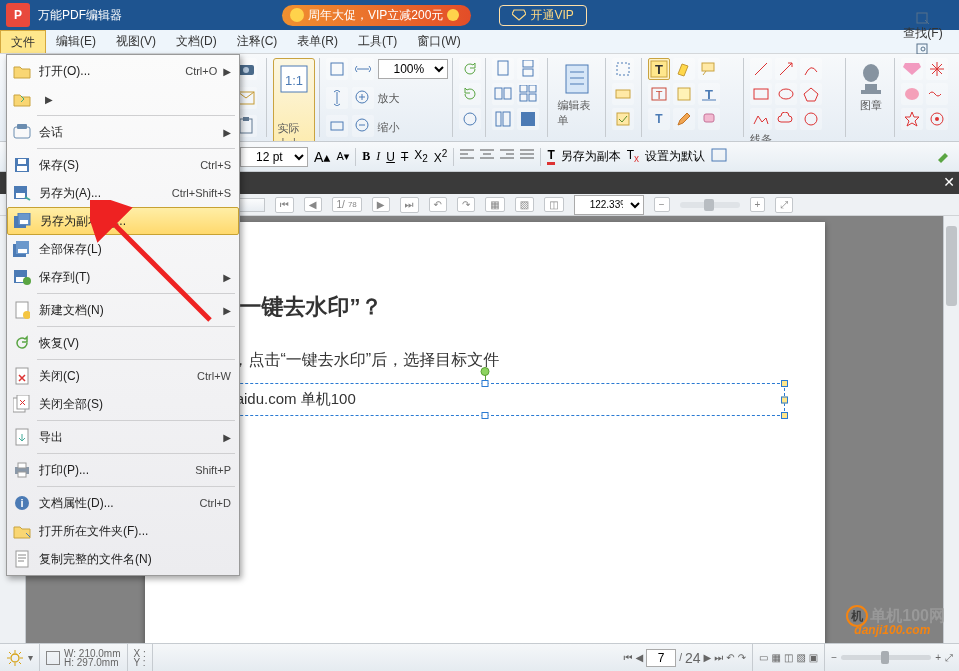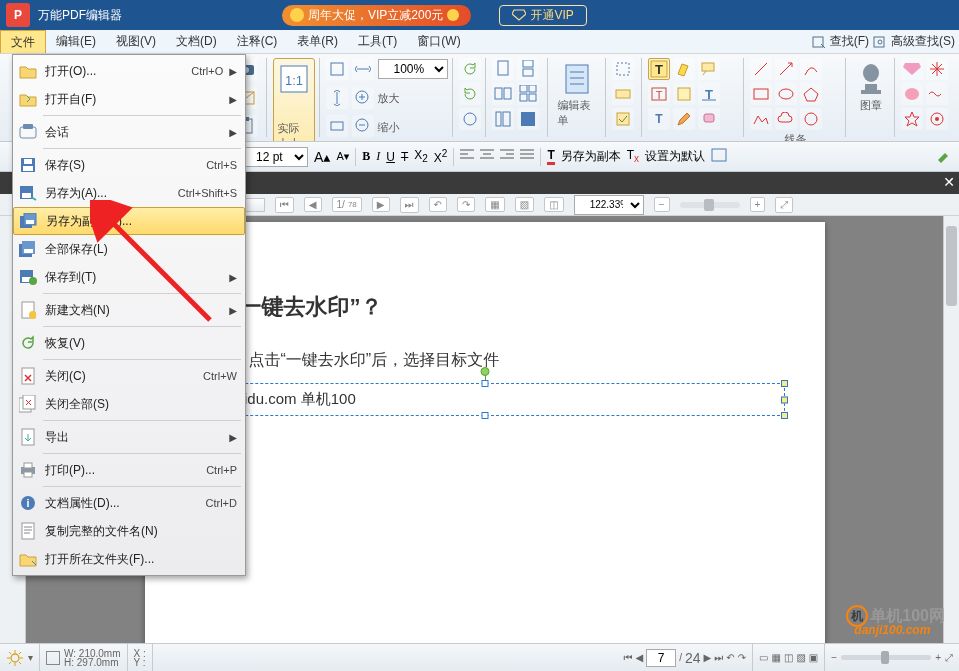--- a/index.html
+++ b/index.html
@@ -17,21 +17,21 @@
     .user-area { margin-left: auto; display: flex; align-items: center; }
     .avatar { width: 22px; height: 22px; border-radius: 50%; background: linear-gradient(#ffe3d6,#f9a884); border: 1px solid #fff; margin-right: 8px; }
     .user-area span { margin-right: 18px; }
     .win-controls { display: flex; align-items: center; }
     .win-controls > div { width: 34px; display: flex; justify-content: center; align-items: center; height: 30px; }
     
     
     .menu-bar { background: #eef5fb; height: 24px; display: flex; align-items: center; font-size: 12px; color: #333; border-bottom: 1px solid #d4d7da; }
     .menu-bar .menu-item { padding: 0 10px; height: 100%; display: flex; align-items: center; }
     .menu-bar .menu-item.active { background: #ffe78c; border: 1px solid #d4a83e; border-bottom: none; }
-    .menu-bar .right-links { margin-left: auto; display: flex; align-items: center; }
+    .menu-bar .right-links { margin-left: auto; display: flex; align-items: center; flex-direction: column; }
     .menu-bar .right-links span { margin: 0 4px; }
     
     
     .ribbon { background: linear-gradient(#f7f9fb,#e6edf4); height: 88px; border-bottom: 1px solid #c6cbd0; display: flex; align-items: stretch; position: relative; }
     .ribbon-left { width: 240px; }
     .ribbon-area { display: flex; padding: 4px 2px; gap: 2px; overflow: hidden; }
     .tool-group { border-right: 1px solid #c6cbd0; padding: 0 4px; display: flex; flex-direction: column; justify-content: space-between; }
     .tool-grid { display: flex; flex-wrap: wrap; gap: 3px; align-content: flex-start; }
     .ticon { width: 22px; height: 22px; border: 1px solid transparent; display: flex; align-items: center; justify-content: center; background: rgba(255,255,255,0.3); border-radius: 2px; }
     .ticon.selected { background:#fff3c9; border-color:#c9a340; }
@@ -63,21 +63,21 @@
     .rot-line{position:absolute;width:1px;height:10px;background:#5a9f33;top:-10px;left:50%;}
     .doc-vscroll { width: 16px; background: #eef1f4; border-left: 1px solid #c6cbd0; position: relative; }
     .vscroll-thumb { position: absolute; top: 10px; left: 2px; right: 2px; height: 80px; background: #c0c4c8; border-radius: 3px; }
     
     
     .status-bar { position: absolute; bottom: 0; left: 0; right: 0; height: 28px; background: linear-gradient(#f5f7f9,#e5ebf0); border-top: 1px solid #c6cbd0; display: flex; align-items: center; font-size: 10px; color: #666; }
     .status-bar .seg { border-right: 1px solid #c6cbd0; padding: 0 6px; height: 100%; display: flex; align-items: center; gap: 4px; }
     .gear-icon { width: 18px; height: 18px; display:inline-block;}
     
     
-    .file-menu { position: absolute; top: 54px; left: 12px; width: 234px; background: linear-gradient(#fbfbfb,#ececef); border: 1px solid #9a9a9a; box-shadow: 2px 3px 6px rgba(0,0,0,0.35); z-index: 100; font-size: 12px; padding: 2px 0; }
+    .file-menu { position: absolute; top: 54px; left: 6px; width: 234px; background: linear-gradient(#fbfbfb,#ececef); border: 1px solid #9a9a9a; box-shadow: 2px 3px 6px rgba(0,0,0,0.35); z-index: 100; font-size: 12px; padding: 2px 0; }
     .file-menu .fm-item { display: flex; align-items: center; height: 28px; padding: 0 8px 0 4px; position: relative; }
     .file-menu .fm-item.highlight { background: linear-gradient(#ffeea6,#ffd96d); border: 1px solid #c7a233; border-radius: 2px; }
     .file-menu .fm-icon { width: 22px; height: 20px; margin-right: 6px; display: flex; align-items: center; justify-content: center; }
     .file-menu .fm-label { flex: 1; color: #222; }
     .file-menu .fm-shortcut { color: #444; font-size: 11px; margin-left: 4px; }
     .file-menu .fm-arrow { color: #444; font-size: 10px; margin-left: 6px; }
     .file-menu hr { border: none; border-top: 1px solid #cfcfd1; margin: 2px 4px 2px 30px; }
     
     
     .red-arrow { position: absolute; top: 200px; left: 90px; z-index: 200; pointer-events: none; }
@@ -391,21 +391,21 @@
             <svg width="18" height="14">
               <path d="M4 10a3 3 0 0 1 0-6 4 4 0 0 1 8 0 3 3 0 0 1 0 6z" fill="none" stroke="#d33"></path>
             </svg>
           </div>
         <div class="ticon">
             <svg width="18" height="18">
               <circle cx="9" cy="9" r="6" fill="none" stroke="#d33"></circle>
             </svg>
           </div>
       </div>
-      <span class="tool-label" style="text-align:center">线条</span>
+      <span class="tool-label" style="">线条</span>
     </div>
     <div class="tool-group" style="width:50px">
       <div class="tool-btn-large">
         <svg width="30" height="34">
             <ellipse cx="15" cy="11" rx="8" ry="9" fill="#8693a0"></ellipse>
             <rect x="9" y="22" width="12" height="6" fill="#8693a0"></rect>
             <rect x="5" y="28" width="20" height="4" fill="#8693a0"></rect>
           </svg>
         <span class="tool-label">图章</span>
       </div>
@@ -614,21 +614,20 @@
       <span class="fm-shortcut">Ctrl+O</span>
       <span class="fm-arrow">▶</span>
     </div>
     <div class="fm-item">
       <span class="fm-icon">
         <svg width="18" height="15">
           <path d="M1 3h6l2 2h8v9H1z" fill="#f9d673" stroke="#c9a340"></path>
           <path d="M8 10l3-3-3-3" stroke="#4a7" fill="none"></path>
         </svg>
       </span>
-      <span class="fm-label">打开自(F)</span>
       <span class="fm-arrow">▶</span>
     </div>
     <hr>
     <div class="fm-item">
       <span class="fm-icon">
         <svg width="18" height="16">
           <rect x="1" y="3" width="16" height="11" rx="2" fill="none" stroke="#6b8db0"></rect>
           <rect x="4" y="0" width="10" height="5" rx="1" fill="#6b8db0"></rect>
         </svg>
       </span>
@@ -744,50 +743,50 @@
     <hr>
     <div class="fm-item">
       <span class="fm-icon">
         <svg width="18" height="16">
           <rect x="2" y="5" width="14" height="7" fill="#8a98a8"></rect>
           <rect x="5" y="1" width="8" height="5" fill="#fff" stroke="#999"></rect>
           <rect x="5" y="10" width="8" height="5" fill="#fff" stroke="#999"></rect>
         </svg>
       </span>
       <span class="fm-label">打印(P)...</span>
-      <span class="fm-shortcut">Ctrl+P</span>
+      <span class="fm-shortcut">Shift+P</span>
     </div>
     <hr>
     <div class="fm-item">
       <span class="fm-icon">
         <svg width="16" height="16">
           <circle cx="8" cy="8" r="7" fill="#4c7bb5"></circle>
           <text x="8" y="12" font-size="11" fill="#fff" text-anchor="middle" font-weight="bold">i</text>
         </svg>
       </span>
       <span class="fm-label">文档属性(D)...</span>
       <span class="fm-shortcut">Ctrl+D</span>
     </div>
     <div class="fm-item">
       <span class="fm-icon">
+        <svg width="18" height="15">
+          <path d="M1 3h6l2 2h8v9H1z" fill="#f9d673" stroke="#c9a340"></path>
+          <path d="M13 9l4 4" stroke="#4c7bb5"></path>
+        </svg>
+      </span>
+      <span class="fm-label">打开所在文件夹(F)...</span>
+    </div>
+    <div class="fm-item">
+      <span class="fm-icon">
         <svg width="16" height="18">
           <rect x="2" y="1" width="12" height="16" fill="#fff" stroke="#999"></rect>
           <path d="M4 5h8M4 8h8M4 11h6" stroke="#888"></path>
         </svg>
       </span>
       <span class="fm-label">复制完整的文件名(N)</span>
-    </div>
-    <div class="fm-item">
-      <span class="fm-icon">
-        <svg width="18" height="15">
-          <path d="M1 3h6l2 2h8v9H1z" fill="#f9d673" stroke="#c9a340"></path>
-          <path d="M13 9l4 4" stroke="#4c7bb5"></path>
-        </svg>
-      </span>
-      <span class="fm-label">打开所在文件夹(F)...</span>
     </div>
   </div>
 
 <svg class="red-arrow" width="140" height="130">
   <defs>
       <marker id="ah" markerWidth="10" markerHeight="10" refX="2" refY="5" orient="auto">
         <polygon points="0,0 10,5 0,10" fill="#e22"></polygon>
       </marker>
     </defs>
   <line x1="120" y1="120" x2="18" y2="18" stroke="#e22" stroke-width="5" marker-end="url(#ah)"></line>

